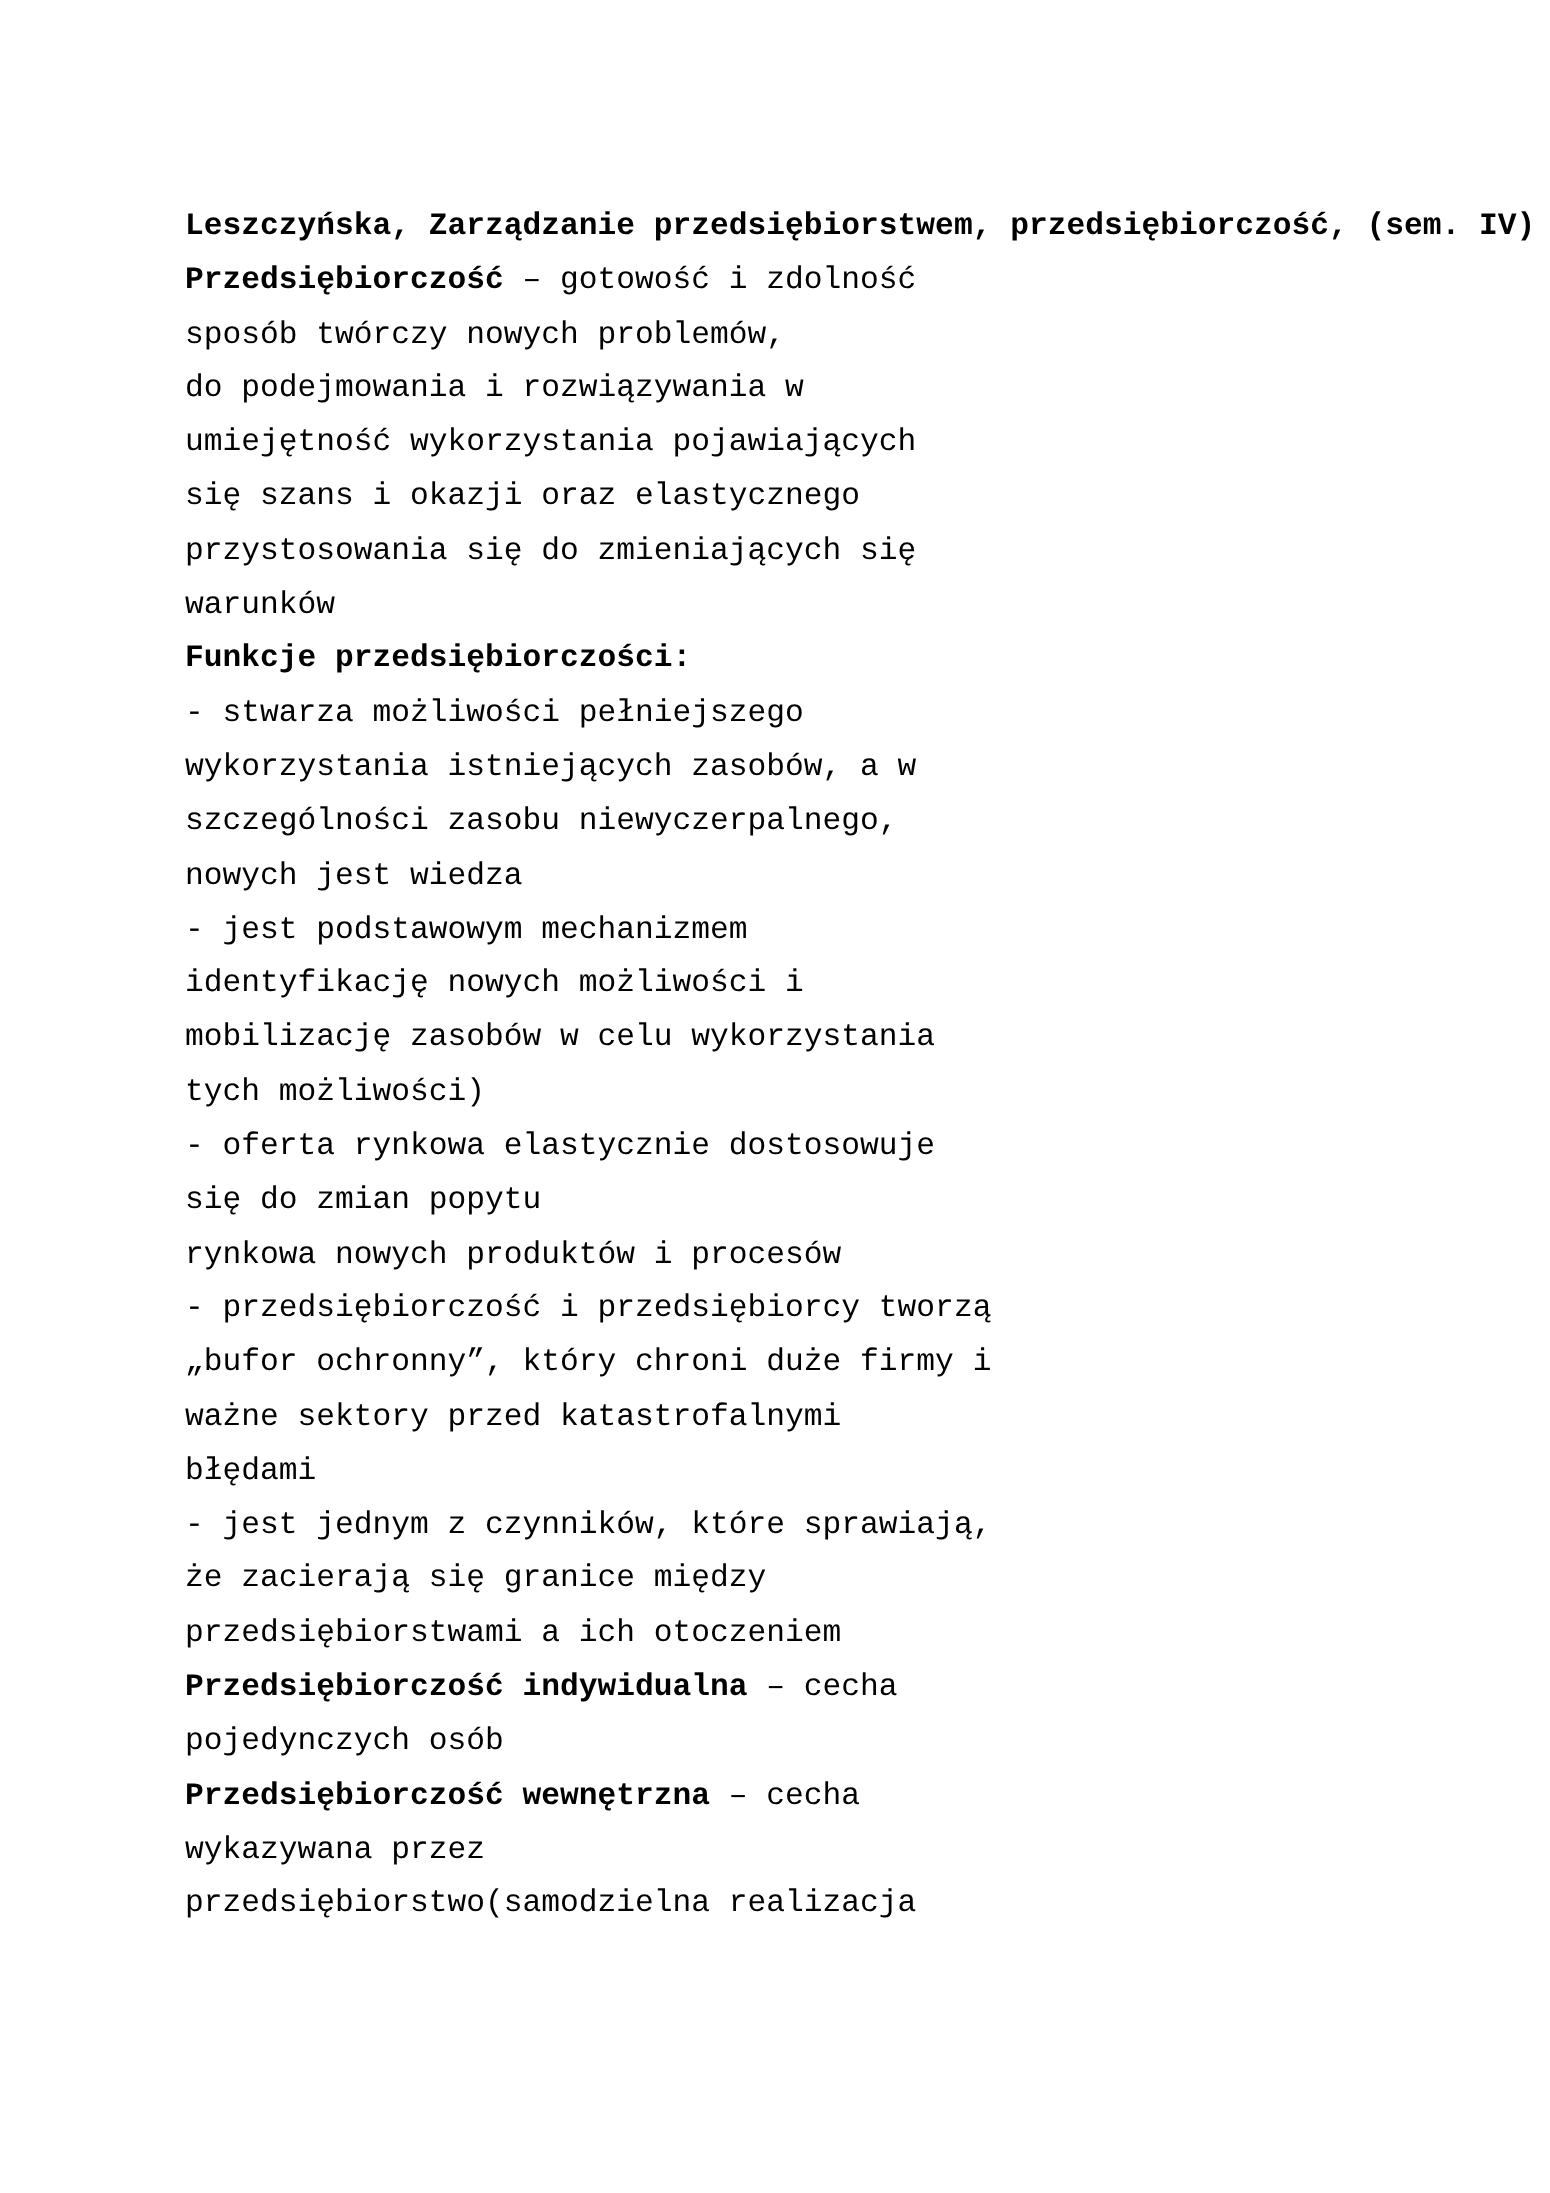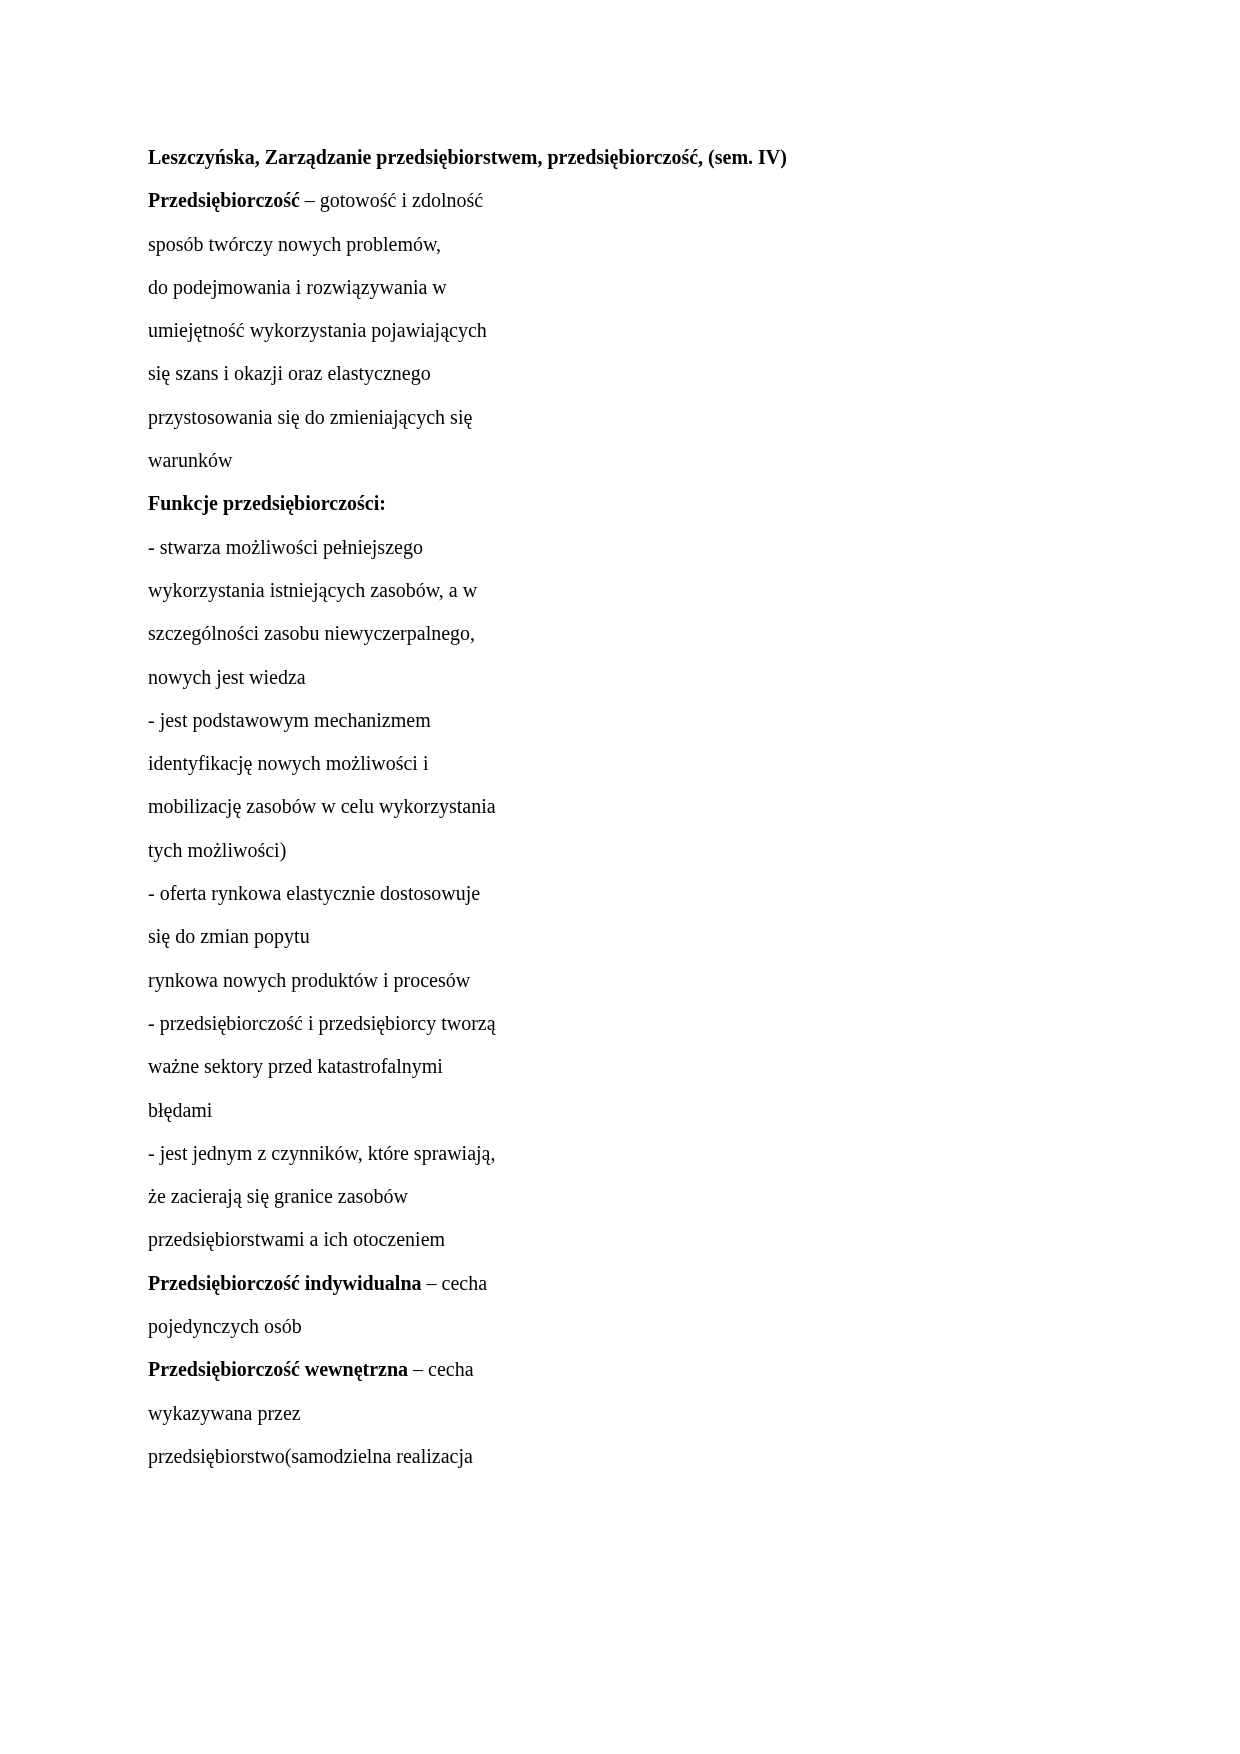--- a/index.html
+++ b/index.html
@@ -1,20 +1,20 @@
 <!DOCTYPE html>
 <html><head>
 <meta charset="utf-8">
 <style>
   html, body { margin: 0; padding: 0; background: #ffffff; }
   body { width: 1240px; height: 1754px; position: relative; overflow: hidden; }
   .page {
-    position: absolute; left: 148px; top: 136px;
-    font-family: Liberation Serif, serif;
-    font-size: 20px; color: #000; line-height: 43.3px;
+    position: absolute; left: 148px; top: 159px;
+    font-family: Liberation Mono, monospace;
+    font-size: 25px; color: #000; line-height: 43.3px;
   }
   .line { white-space: nowrap; height: 43.3px; }
   .b { font-weight: bold; }
 </style>
 </head>
 <body>
 
 <div class="page">
   <div class="line b">Leszczyńska, Zarządzanie przedsiębiorstwem, przedsiębiorczość, (sem. IV)</div>
   <div id="lines">
@@ -31,24 +31,25 @@
       <div class="line"><span>szczególności zasobu niewyczerpalnego,</span></div>
       <div class="line"><span>nowych jest wiedza</span></div>
       <div class="line"><span>- jest podstawowym mechanizmem</span></div>
       <div class="line"><span>identyfikację nowych możliwości i</span></div>
       <div class="line"><span>mobilizację zasobów w celu wykorzystania</span></div>
       <div class="line"><span>tych możliwości)</span></div>
       <div class="line"><span>- oferta rynkowa elastycznie dostosowuje</span></div>
       <div class="line"><span>się do zmian popytu</span></div>
       <div class="line"><span>rynkowa nowych produktów i procesów</span></div>
       <div class="line"><span>- przedsiębiorczość i przedsiębiorcy tworzą</span></div>
+      <div class="line"><span>„bufor ochronny”, który chroni duże firmy i</span></div>
       <div class="line"><span>ważne sektory przed katastrofalnymi</span></div>
       <div class="line"><span>błędami</span></div>
       <div class="line"><span>- jest jednym z czynników, które sprawiają,</span></div>
-      <div class="line"><span>że zacierają się granice zasobów</span></div>
+      <div class="line"><span>że zacierają się granice między</span></div>
       <div class="line"><span>przedsiębiorstwami a ich otoczeniem</span></div>
       <div class="line"><span class="b">Przedsiębiorczość indywidualna</span><span> – cecha</span></div>
       <div class="line"><span>pojedynczych osób</span></div>
       <div class="line"><span class="b">Przedsiębiorczość wewnętrzna</span><span> – cecha</span></div>
       <div class="line"><span>wykazywana przez</span></div>
       <div class="line"><span>przedsiębiorstwo(samodzielna realizacja</span></div>
     </div>
 </div>
 
 </body></html>

